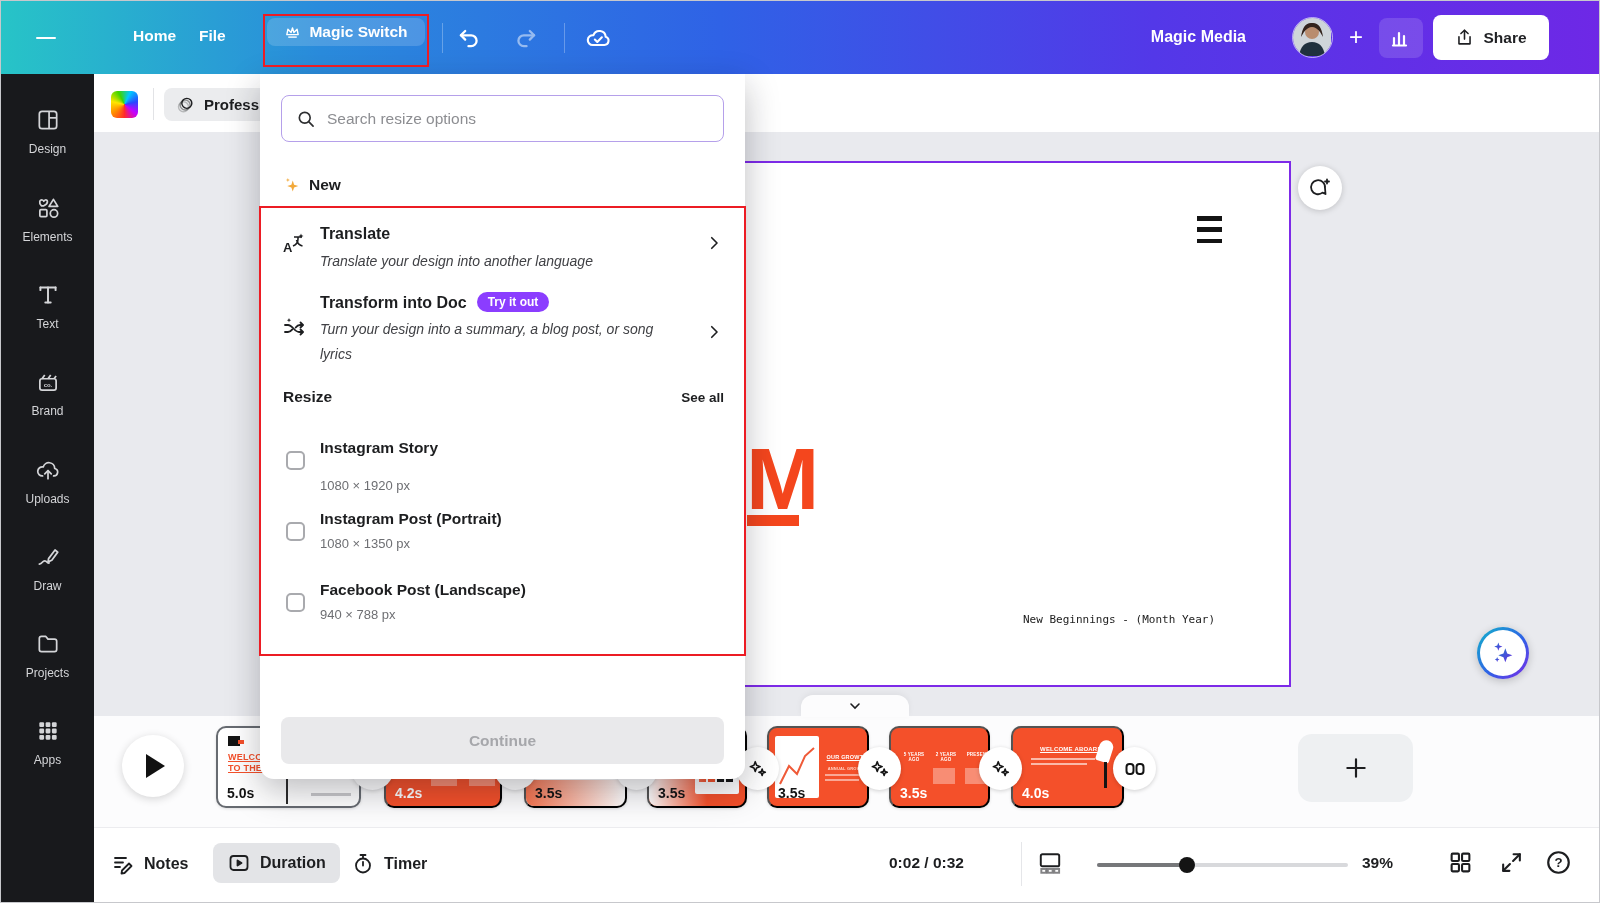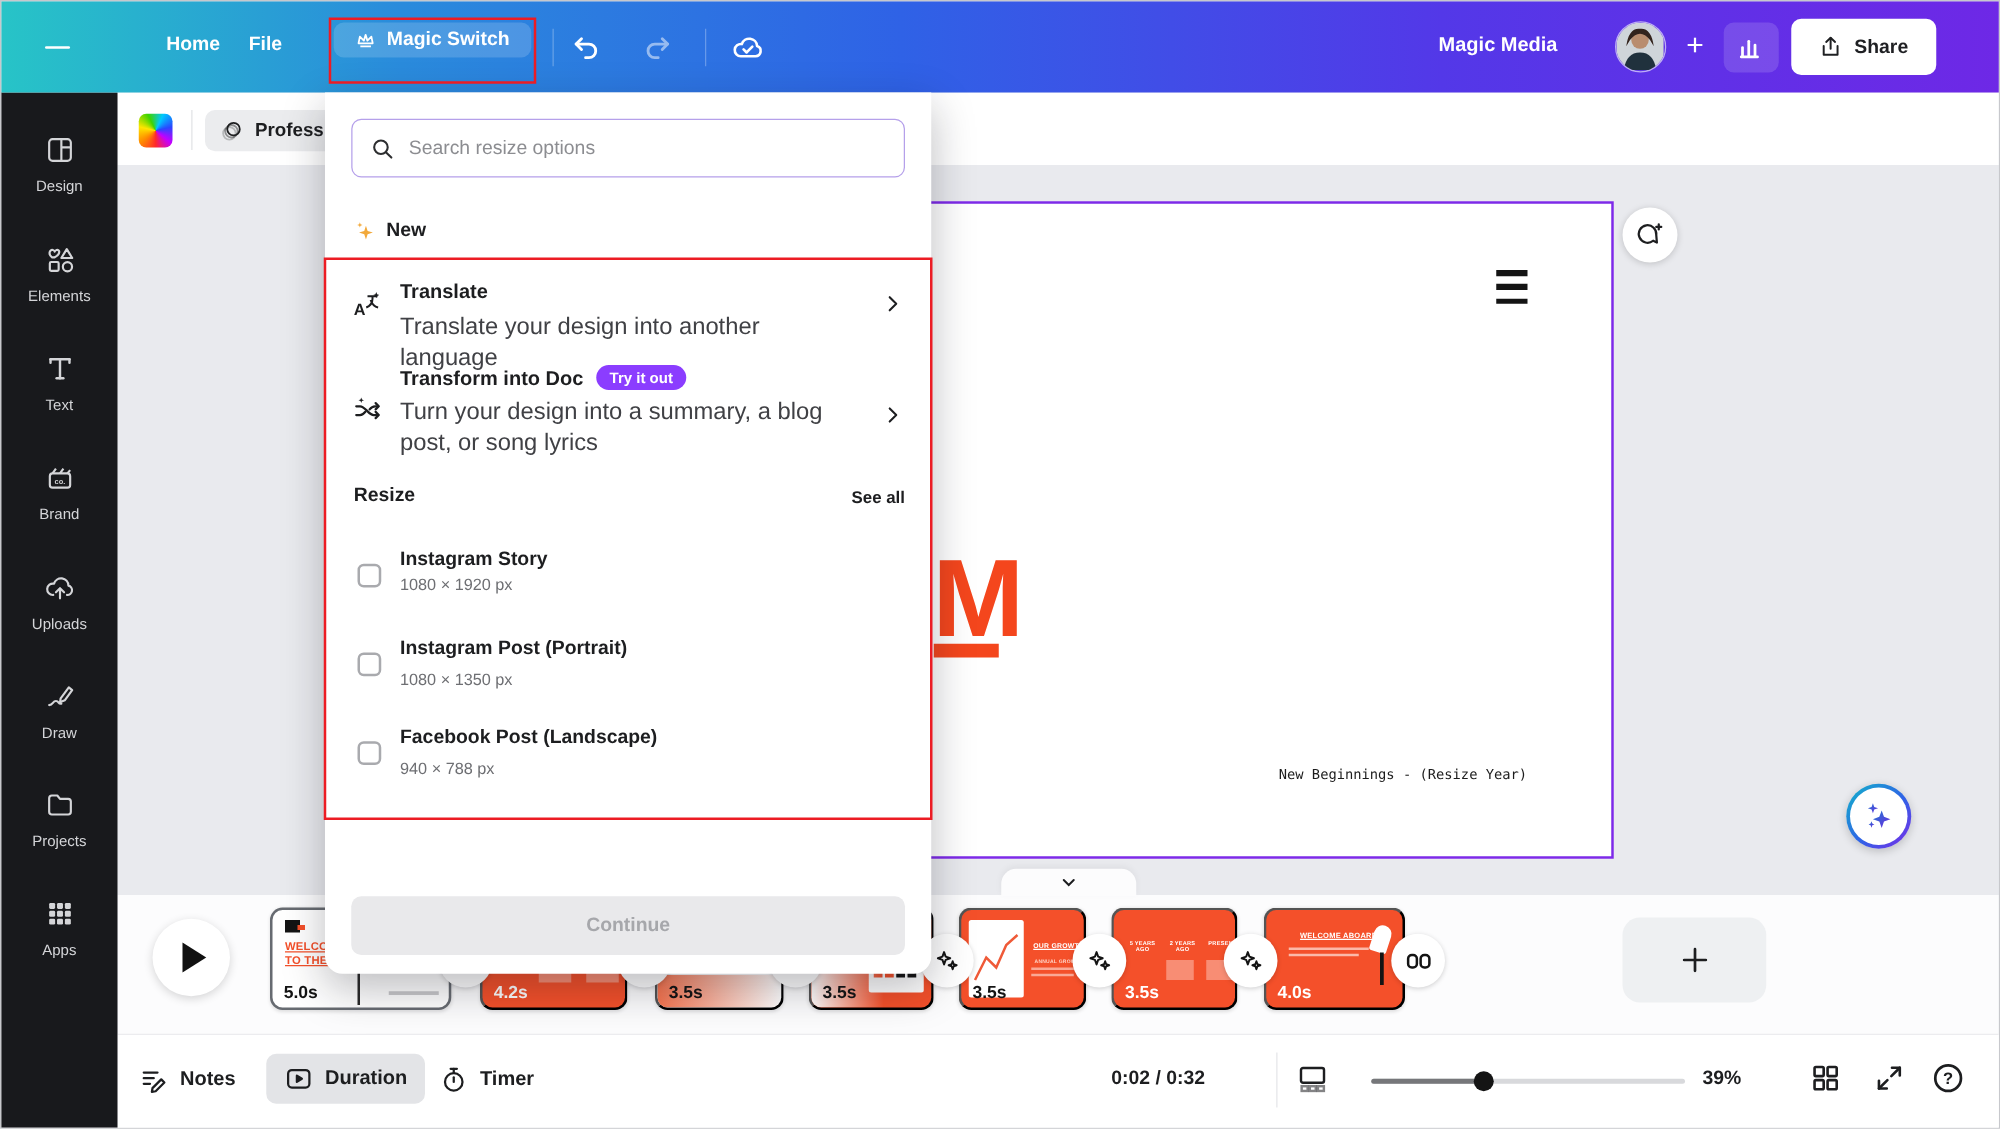--- a/index.html
+++ b/index.html
@@ -133,21 +133,21 @@
   .search-box input { border:none; outline:none; flex:1; font-family:inherit; font-size:15.5px; color:#1d1e20; }
   .search-box input::placeholder { color:#8c8d91; }
   .new-row { position:absolute; left:23px; top:102px; display:flex; align-items:center; gap:8px; }
   .new-row .t { font-size:15.5px; font-weight:700; color:#1d1e20; }
   .menu-annot { position:absolute; left:-1px; top:132px; width:487px; height:450px;
     border:2.5px solid #ec1c24; z-index:6; pointer-events:none; }
   .mi { position:absolute; left:0; width:485px; cursor:pointer; background:none; border:none; text-align:left;
     font-family:inherit; }
   .mi-icon { position:absolute; left:22px; }
   .mi-title { position:absolute; left:60px; font-size:16px; font-weight:600; color:#1d1e20; }
-  .mi-desc { position:absolute; left:60px; width:360px; font-size:19px; color:#404145; line-height:25px; }
+  .mi-desc { position:absolute; left:60px; width:360px; font-size:14px; color:#404145; line-height:25px;font-style:italic; }
   .mi-chevron { position:absolute; right:22px; color:#1d1e20; }
   .badge { display:inline-block; margin-left:10px; background:#8b3dff; color:#fff; font-size:12px;
     font-weight:700; padding:3px 11px; border-radius:999px; vertical-align:2px; }
   .resize-hdr { position:absolute; left:23px; top:314px; font-size:15.5px; font-weight:700; color:#1d1e20; }
   .see-all { position:absolute; right:21px; top:316px; font-size:13.5px; font-weight:700; color:#1d1e20;
     background:none; border:none; cursor:pointer; font-family:inherit; }
   .ro { position:absolute; left:0; width:527px; background:none; border:none; cursor:pointer; text-align:left; font-family:inherit; }
   .ro-check { position:absolute; left:26px; width:19px; height:19px; border:2px solid #a9aaae; border-radius:5px; background:#fff; }
   .ro-title { position:absolute; left:60px; font-size:15.5px; font-weight:600; color:#1d1e20; }
   .ro-dims { position:absolute; left:60px; font-size:13px; color:#6e6f73; }
@@ -332,21 +332,21 @@
 
   <div class="canvas-area"></div>
   <div class="slide">
     <div class="slide-m">M</div>
     <div class="slide-m-underline"></div>
     <div class="slide-burger">
         <span></span>
         <span></span>
         <span></span>
       </div>
-    <div class="slide-caption">New Beginnings - (Resize Year)</div>
+    <div class="slide-caption">New Beginnings - (Month Year)</div>
   </div>
   <button class="comment-btn">
     <span style="display:flex;">
       <svg width="24" height="24" viewBox="0 0 24 24" fill="none" stroke="#1d1e20" stroke-width="1.8" stroke-linecap="round" stroke-linejoin="round">
         <path d="M18 11 a7 7 0 1 0 -2.5 4.6 L18.5 17 Z" transform="translate(-1,1)"></path>
         <path d="M19 3.5 v4 M17 5.5 h4"></path>
       </svg>
       </span>
   </button>
   <button class="assistant-btn">
@@ -631,21 +631,21 @@
           </svg>
       </span>
     </button>
 
     <div class="resize-hdr">Resize</div>
     <button class="see-all">See all</button>
 
     <button class="ro" style="top:356px; height:64px;">
       <span class="ro-check" style="top:21px;"></span>
       <span class="ro-title" style="top:9px;">Instagram Story</span>
-      <span class="ro-dims" style="top:30px;">1080 × 1920 px</span>
+      <span class="ro-dims" style="top:48px;">1080 × 1920 px</span>
     </button>
     <button class="ro" style="top:427px; height:64px;">
       <span class="ro-check" style="top:21px;"></span>
       <span class="ro-title" style="top:9px;">Instagram Post (Portrait)</span>
       <span class="ro-dims" style="top:35px;">1080 × 1350 px</span>
     </button>
     <button class="ro" style="top:498px; height:64px;">
       <span class="ro-check" style="top:21px;"></span>
       <span class="ro-title" style="top:9px;">Facebook Post (Landscape)</span>
       <span class="ro-dims" style="top:35px;">940 × 788 px</span>

